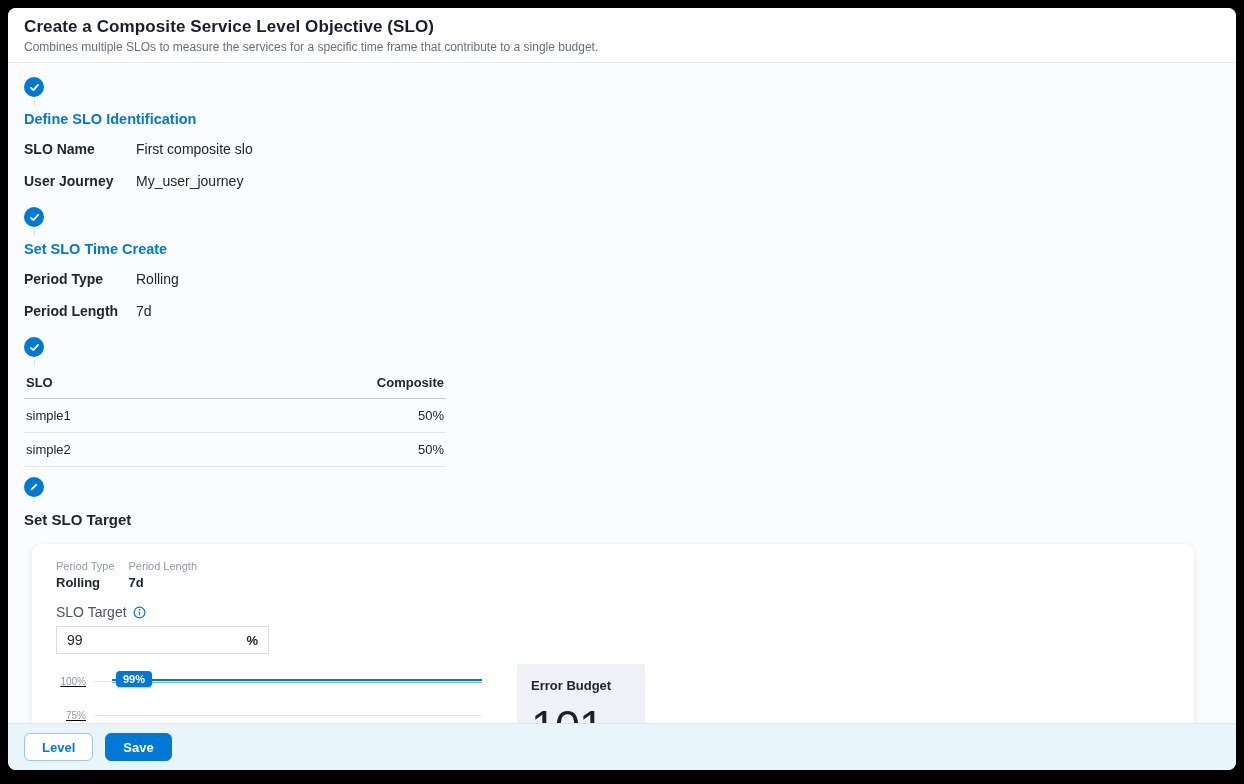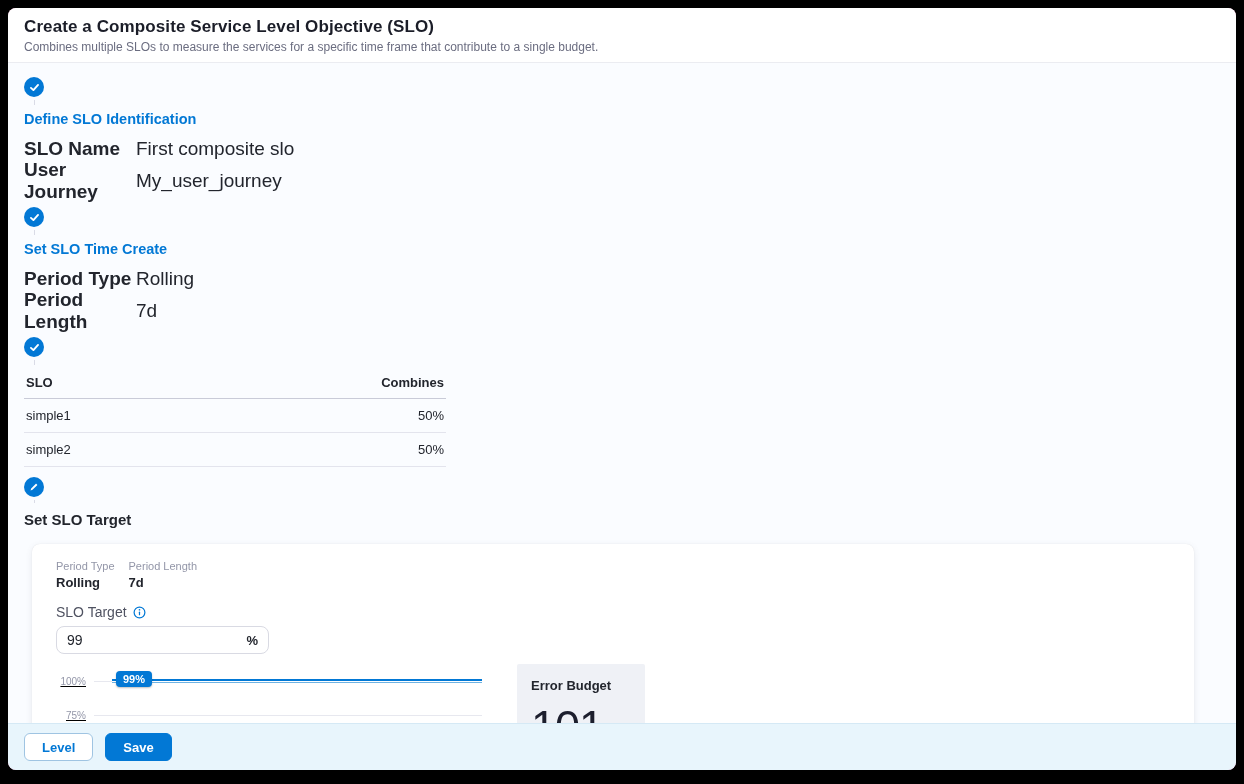--- a/index.html
+++ b/index.html
@@ -19,21 +19,21 @@
   .step-gutter { width: 32px; flex: 0 0 32px; display: flex; flex-direction: column; align-items: flex-start; }
   .step-icon {
     width: 20px; height: 20px; border-radius: 50%; background: #0278d5;
     display: flex; align-items: center; justify-content: center; margin: 4px 0 0 0; flex: 0 0 auto;
   }
   .step-line { width: 1px; background: #d9dbe6; flex: 1 1 auto; margin-left: 10px; margin-top: 3px; }
   .step:last-child .step-line { margin-bottom: 2px; }
   .step-content { flex: 1 1 auto; min-width: 0; padding-bottom: 6px; }
   .step-title { font-size: 14.5px; font-weight: 700; color: #0278d5; padding: 6px 0 6px 0; cursor: pointer; }
   .step-title.dark { color: #22252d; font-size: 15px; }
-  .field-row { display: flex; height: 32px; align-items: center; font-size: 19px; color: #22252d; }
+  .field-row { display: flex; height: 32px; align-items: center; font-size: 14px; color: #22252d; }
   .field-label { width: 112px; flex: 0 0 112px; font-weight: 700; }
   .field-value { font-weight: 400; }
   
   .slo-table { width: 422px; margin-top: 2px; border-collapse: collapse; font-size: 13px; color: #22252d; }
   .slo-table th { text-align: left; font-weight: 700; padding: 8px 2px; border-bottom: 1px solid #c9cbd8; }
   .slo-table td { padding: 9px 2px; border-bottom: 1px solid #e3e4ed; }
   .slo-table th:last-child, .slo-table td:last-child { text-align: right; }
   
   .card {
     background: #fff; border-radius: 8px; margin: 10px 24px 0 8px; width: 1162px;
@@ -42,21 +42,21 @@
   }
   .meta-row { display: flex; gap: 14px; }
   .meta-col { display: flex; flex-direction: column; }
   .meta-label { font-size: 11px; color: #9396a8; }
   .meta-value { font-size: 13px; font-weight: 700; color: #22252d; margin-top: 3px; }
   .target-label-row { display: flex; align-items: center; gap: 6px; margin-top: 14px; }
   .target-label { font-size: 14px; color: #4f5261; }
   .info-icon { display: inline-flex; cursor: pointer; }
   .target-input-wrap {
     position: relative; width: 213px; height: 28px; margin-top: 6px;
-    border: 1px solid #d9dae3; border-radius: 8px; background: #fff; display: flex; align-items: center;
+    border: 1px solid #d9dae3; border-radius: 0; background: #fff; display: flex; align-items: center;
   }
   .target-input {
     border: none; outline: none; background: transparent; width: 170px; height: 100%;
     padding: 0 0 0 10px; font-size: 14px; color: #22252d; font-family: "Liberation Sans", sans-serif;
   }
   .pct-suffix { position: absolute; right: 10px; font-size: 13px; font-weight: 700; color: #22252d; }
   
   .chart-row { display: flex; margin-top: 10px; align-items: flex-start; }
   .chart { width: 426px; position: relative; }
   .tick-row { display: flex; align-items: center; height: 34px; text-decoration: underline; }
@@ -151,21 +151,21 @@
               <path d="M2.5 7.5 L5.6 10.3 L11.5 3.7" stroke="#fff" stroke-width="2.4" fill="none" stroke-linecap="round" stroke-linejoin="round"></path>
             </svg>
         </div>
         <div class="step-line"></div>
       </div>
       <div class="step-content">
         <table class="slo-table">
           <thead>
             <tr>
               <th>SLO</th>
-              <th>Combines</th>
+              <th>Composite</th>
             </tr>
           </thead>
           <tbody>
             <tr>
               <td>simple1</td>
               <td>50%</td>
             </tr>
             <tr>
               <td>simple2</td>
               <td>50%</td>

